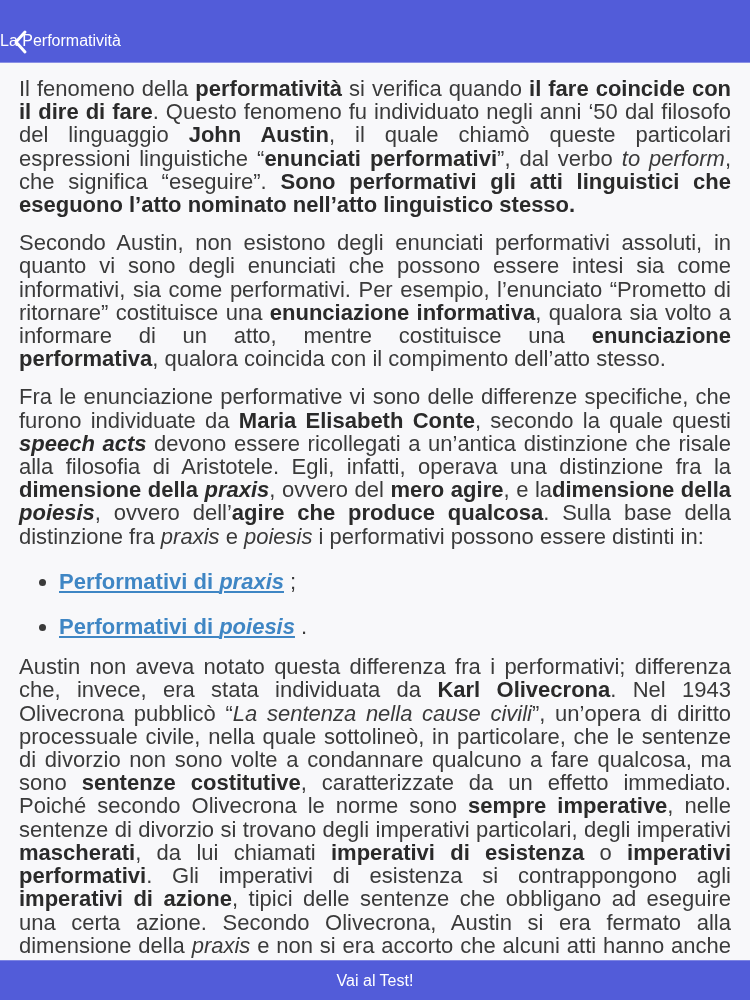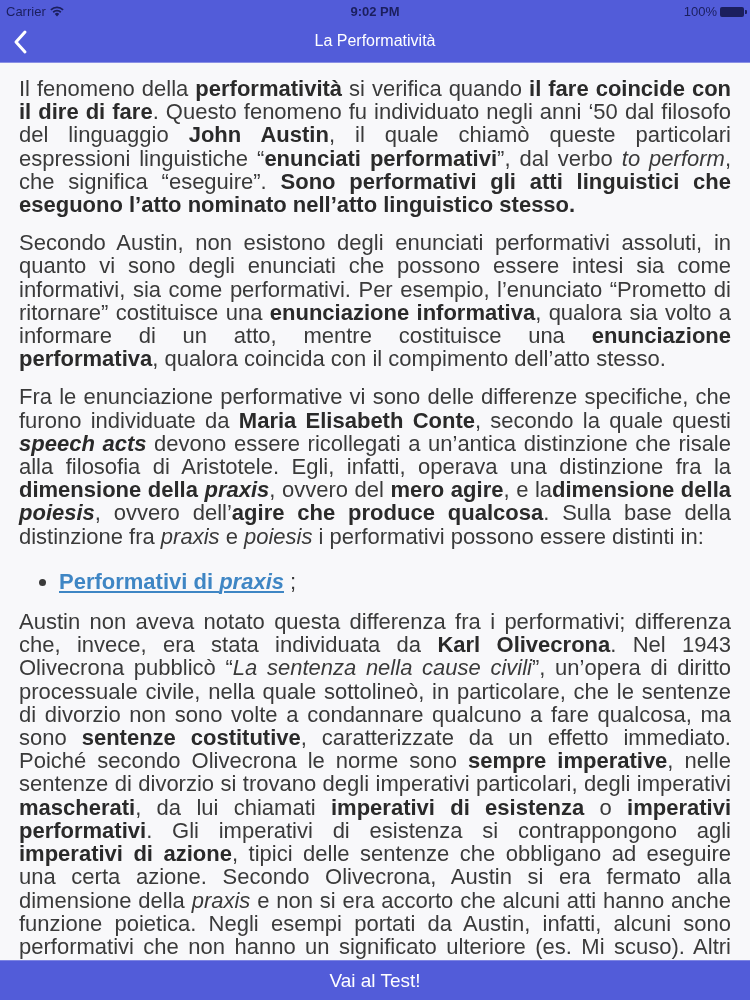--- a/index.html
+++ b/index.html
@@ -19,82 +19,68 @@
   }
   .carrier { position:absolute; left:6px; top:4px; display:flex; align-items:center; gap:4px; }
   .wifi { width:14px; height:11px; }
   .clock { position:absolute; left:0; right:0; top:4px; text-align:center; font-weight:bold; }
   .battery-wrap { position:absolute; right:6px; top:4px; display:flex; align-items:center; gap:3px; }
   .battery { width:24px; height:10px; background:#1b1f5e; border-radius:2px; position:relative; }
   .battery::after { content:""; position:absolute; right:-3px; top:3px; width:2px; height:4px; background:#1b1f5e; border-radius:0 1px 1px 0; }
   .navbar { position:absolute; left:0; top:22px; width:750px; height:40px; }
   .back { position:absolute; left:8px; top:4px; width:30px; height:32px; cursor:pointer; }
   .nav-title {
-    position:absolute; left:0; right:0; top:10px; text-align:center;
+    position:absolute; left:0; right:0; top:10px; 
     color:#ffffff; font-size:16px;
   }
   .content {
     position:absolute; left:19px; top:77px; width:712px;
     font-size:22px; line-height:23.2px; color:#3a3a3a;
     text-align:justify;
   }
   .content p { margin:0 0 15px 0; }
   .content b { color:#2a2a2a; }
   ul.list { margin:0 0 15px 0; padding:0 0 0 40px; list-style:none; }
   ul.list li { position:relative; margin-bottom:17px; text-align:left;margin-top:22px; }
   ul.list li::before {
     content:""; position:absolute; left:-20px; top:9px; width:7px; height:7px;
     border-radius:50%; background:#3a3a3a;
   }
   a.link { color:#3f86c4; font-weight:bold; text-decoration:underline; }
   .footer-btn {
     position:absolute; left:0; top:960px; width:750px; height:40px;
-    background:#525cd9; color:#ffffff; font-size:19px;
+    background:#525cd9; color:#ffffff; font-size:16px;
     text-align:center; line-height:40px; border-top:1px solid #7d84e2;
     cursor:pointer;
   }
 </style>
 </head>
 <body>
 
 <div class="topbar">
-  <div class="status-bar">
-    <div class="carrier">
-      <span>Carrier</span>
-      <svg class="wifi" viewBox="0 0 14 11">
-        <path d="M7 10.5 L4.8 8 A3 3 0 0 1 9.2 8 Z" fill="#1b1f5e"></path>
-        <path d="M2.6 5.6 A6.2 6.2 0 0 1 11.4 5.6 L10.2 6.9 A4.4 4.4 0 0 0 3.8 6.9 Z" fill="#1b1f5e"></path>
-        <path d="M0.3 3.2 A9.5 9.5 0 0 1 13.7 3.2 L12.5 4.5 A7.7 7.7 0 0 0 1.5 4.5 Z" fill="#1b1f5e"></path>
-      </svg>
-    </div>
-    <div class="clock">9:02 PM</div>
-    <div class="battery-wrap">
-      <span>100%</span>
-      <span class="battery"></span>
-    </div>
-  </div>
   <div class="navbar">
     <div class="back">
       <svg width="30" height="32" viewBox="0 0 30 32">
         <path d="M17 6 L8 16 L17 26" fill="none" stroke="#ffffff" stroke-width="3" stroke-linecap="round" stroke-linejoin="round"></path>
       </svg>
     </div>
     <div class="nav-title">La Performatività</div>
   </div>
 </div>
 
 <div class="content">
   <p><span>Il fenomeno della </span><b>performatività</b><span> si verifica quando </span><b>il fare coincide con il dire di fare</b><span>. Questo fenomeno fu individuato negli anni ‘50 dal filosofo del linguaggio </span><b>John Austin</b><span>, il quale chiamò queste particolari espressioni linguistiche “</span><b>enunciati performativi</b><span>”, dal verbo </span><i>to perform</i><span>, che significa “eseguire”. </span><b>Sono performativi gli atti linguistici che eseguono l’atto nominato nell’atto linguistico stesso.</b></p>
 
   <p><span>Secondo Austin, non esistono degli enunciati performativi assoluti, in quanto vi sono degli enunciati che possono essere intesi sia come informativi, sia come performativi. Per esempio, l’enunciato “Prometto di ritornare” costituisce una </span><b>enunciazione informativa</b><span>, qualora sia volto a informare di un atto, mentre costituisce una </span><b>enunciazione performativa</b><span>, qualora coincida con il compimento dell’atto stesso.</span></p>
 
   <p><span>Fra le enunciazione performative vi sono delle differenze specifiche, che furono individuate da </span><b>Maria Elisabeth Conte</b><span>, secondo la quale questi </span><b><i>speech acts</i></b><span> devono essere ricollegati a un’antica distinzione che risale alla filosofia di Aristotele. Egli, infatti, operava una distinzione fra la </span><b>dimensione della </b><b><i>praxis</i></b><span>, ovvero del </span><b>mero agire</b><span>, e la</span><b>dimensione della </b><b><i>poiesis</i></b><span>, ovvero dell’</span><b>agire che produce qualcosa</b><span>. Sulla base della distinzione fra </span><i>praxis</i><span> e </span><i>poiesis</i><span> i performativi possono essere distinti in:</span></p>
 
   <ul class="list">
     <li><a class="link"><span>Performativi di </span><i>praxis</i></a><span> ;</span></li>
+    <li><a class="link"><span>Performativi di </span><i>poiesis</i></a><span> .</span></li>
   </ul>
 
   <p><span>Austin non aveva notato questa differenza fra i performativi; differenza che, invece, era stata individuata da </span><b>Karl Olivecrona</b><span>. Nel 1943 Olivecrona pubblicò “</span><i>La sentenza nella cause civili</i><span>”, un’opera di diritto processuale civile, nella quale sottolineò, in particolare, che le sentenze di divorzio non sono volte a condannare qualcuno a fare qualcosa, ma sono </span><b>sentenze costitutive</b><span>, caratterizzate da un effetto immediato. Poiché secondo Olivecrona le norme sono </span><b>sempre imperative</b><span>, nelle sentenze di divorzio si trovano degli imperativi particolari, degli imperativi </span><b>mascherati</b><span>, da lui chiamati </span><b>imperativi di esistenza</b><span> o </span><b>imperativi performativi</b><span>. Gli imperativi di esistenza si contrappongono agli </span><b>imperativi di azione</b><span>, tipici delle sentenze che obbligano ad eseguire una certa azione. Secondo Olivecrona, Austin si era fermato alla dimensione della </span><i>praxis</i><span> e non si era accorto che alcuni atti hanno anche funzione poietica. Negli esempi portati da Austin, infatti, alcuni sono performativi che non hanno un significato ulteriore (es. Mi scuso). Altri invece comportano il compimento di un atto giuridico (es. Prendo questa donna come mia legittima sposa).</span></p>
 
 
   <ul class="list">
     <li>Sono possibili degli imperativi senza un destinatario?</li>
   </ul>
 </div>
 

